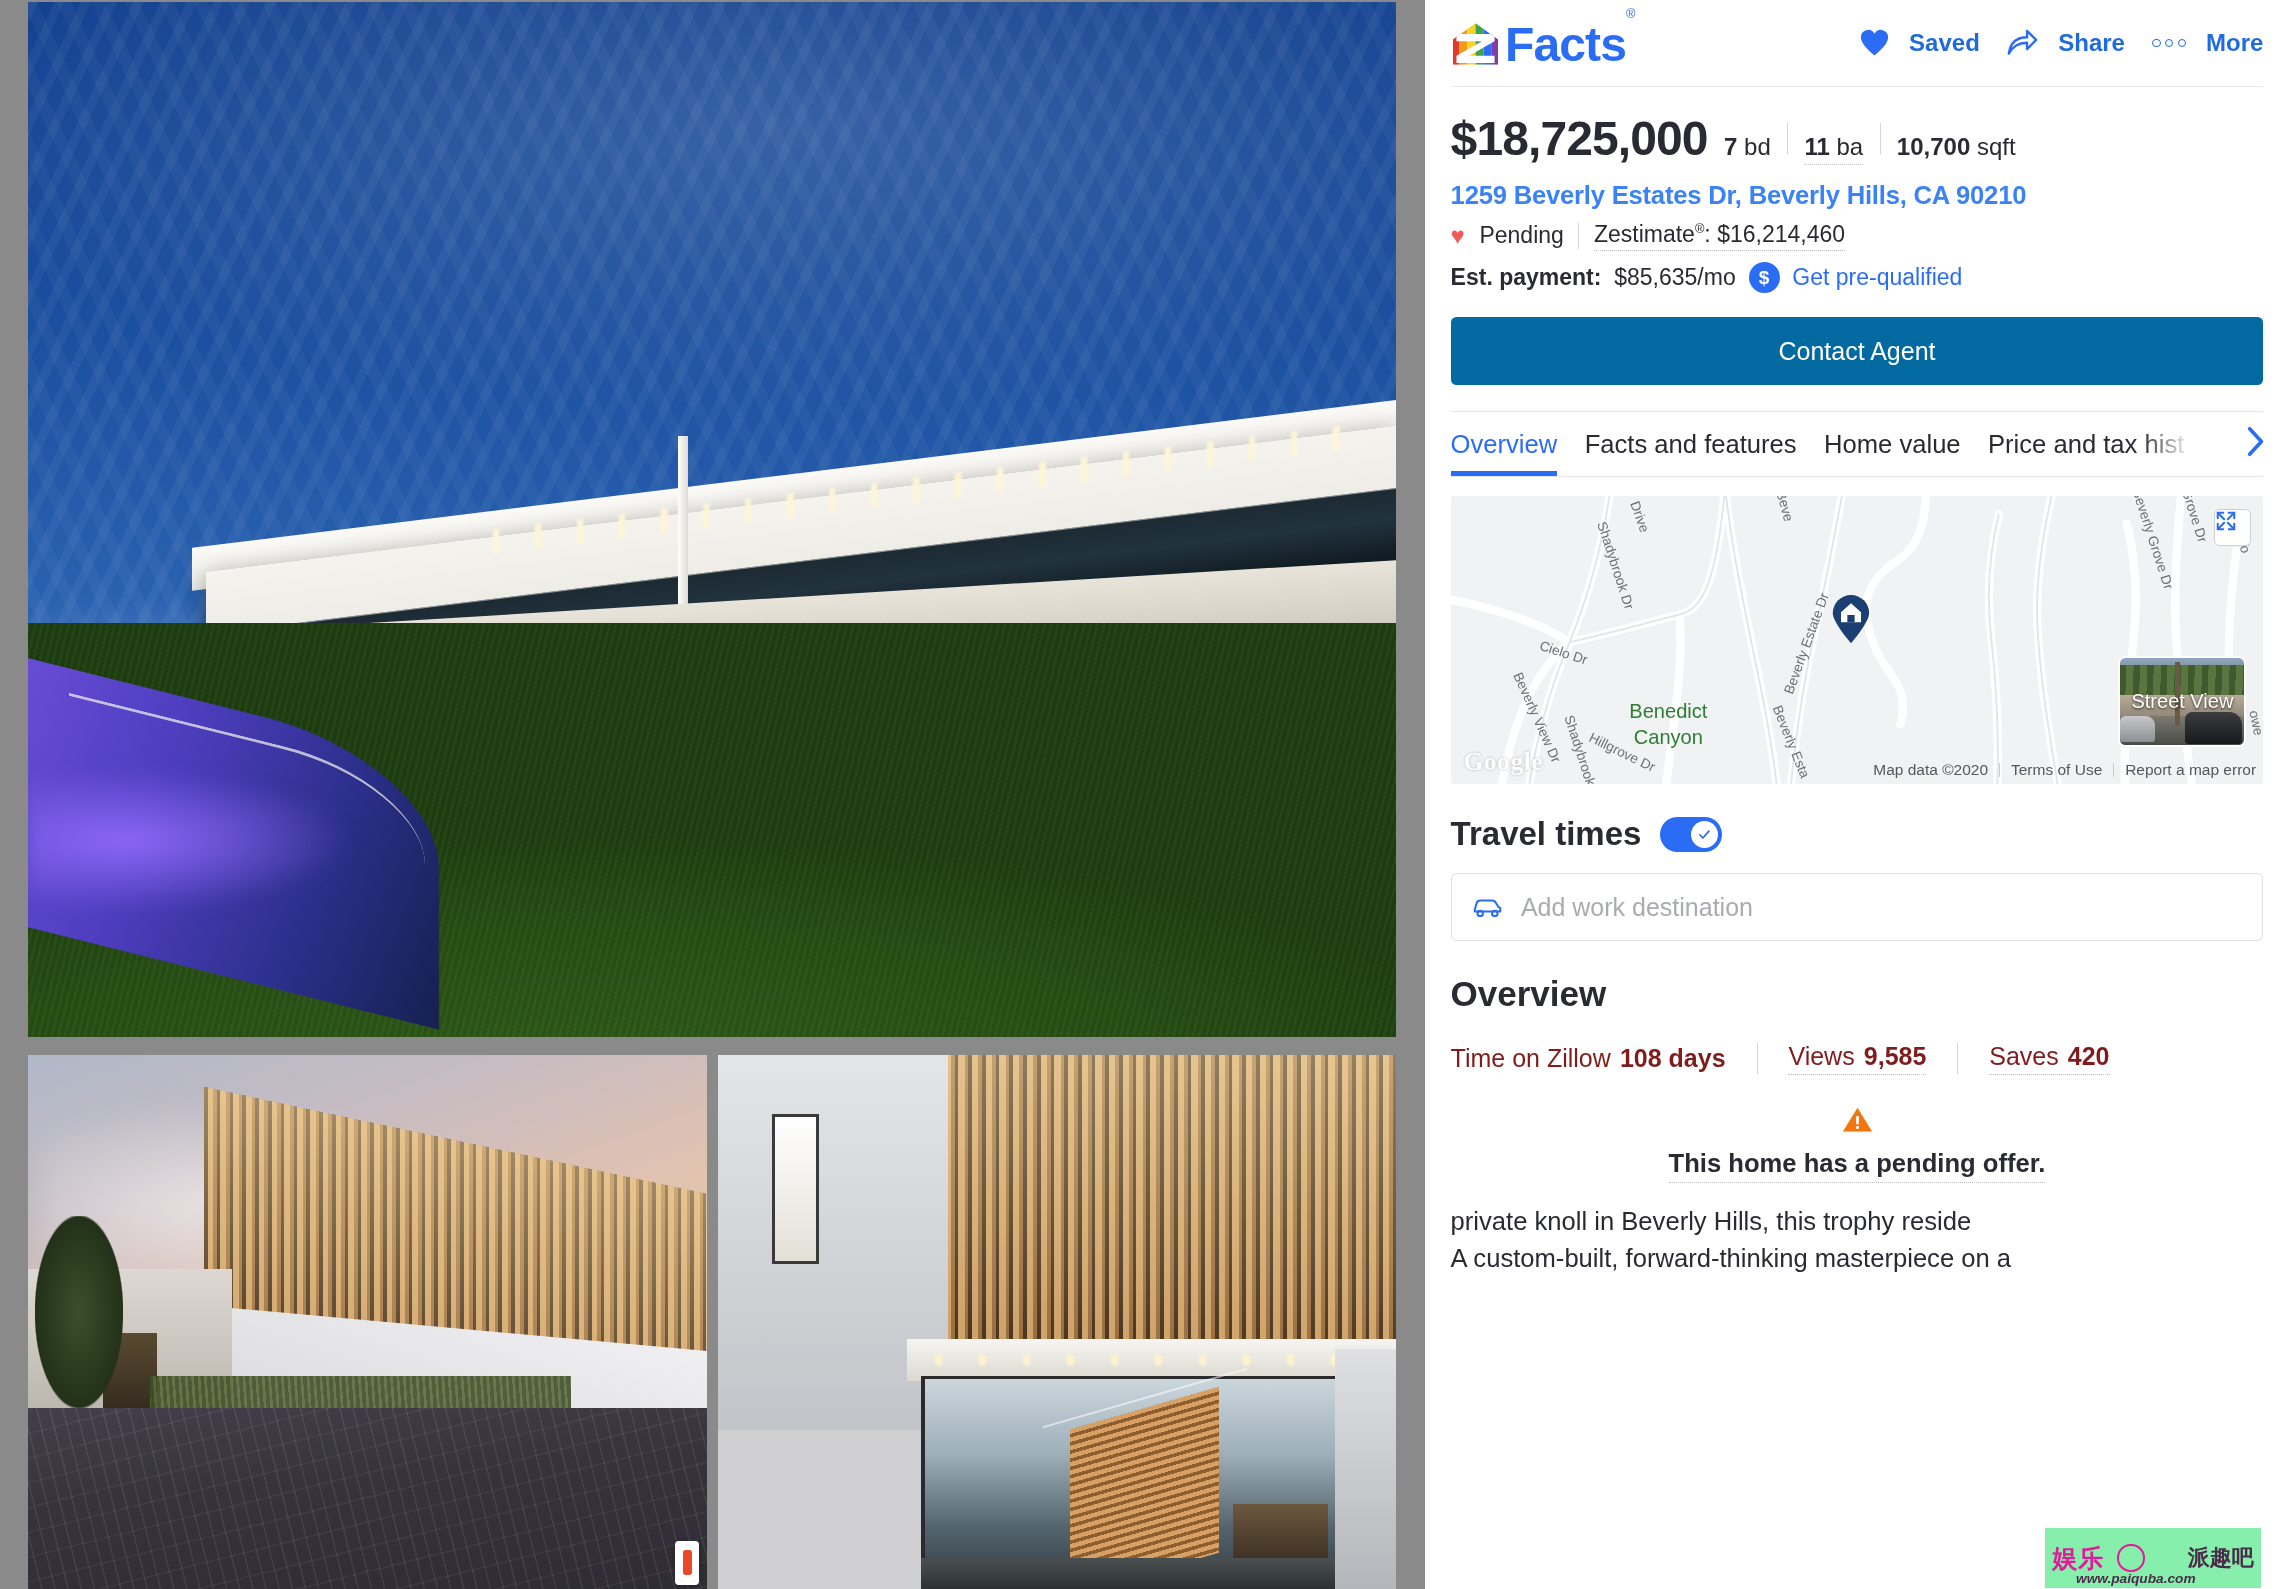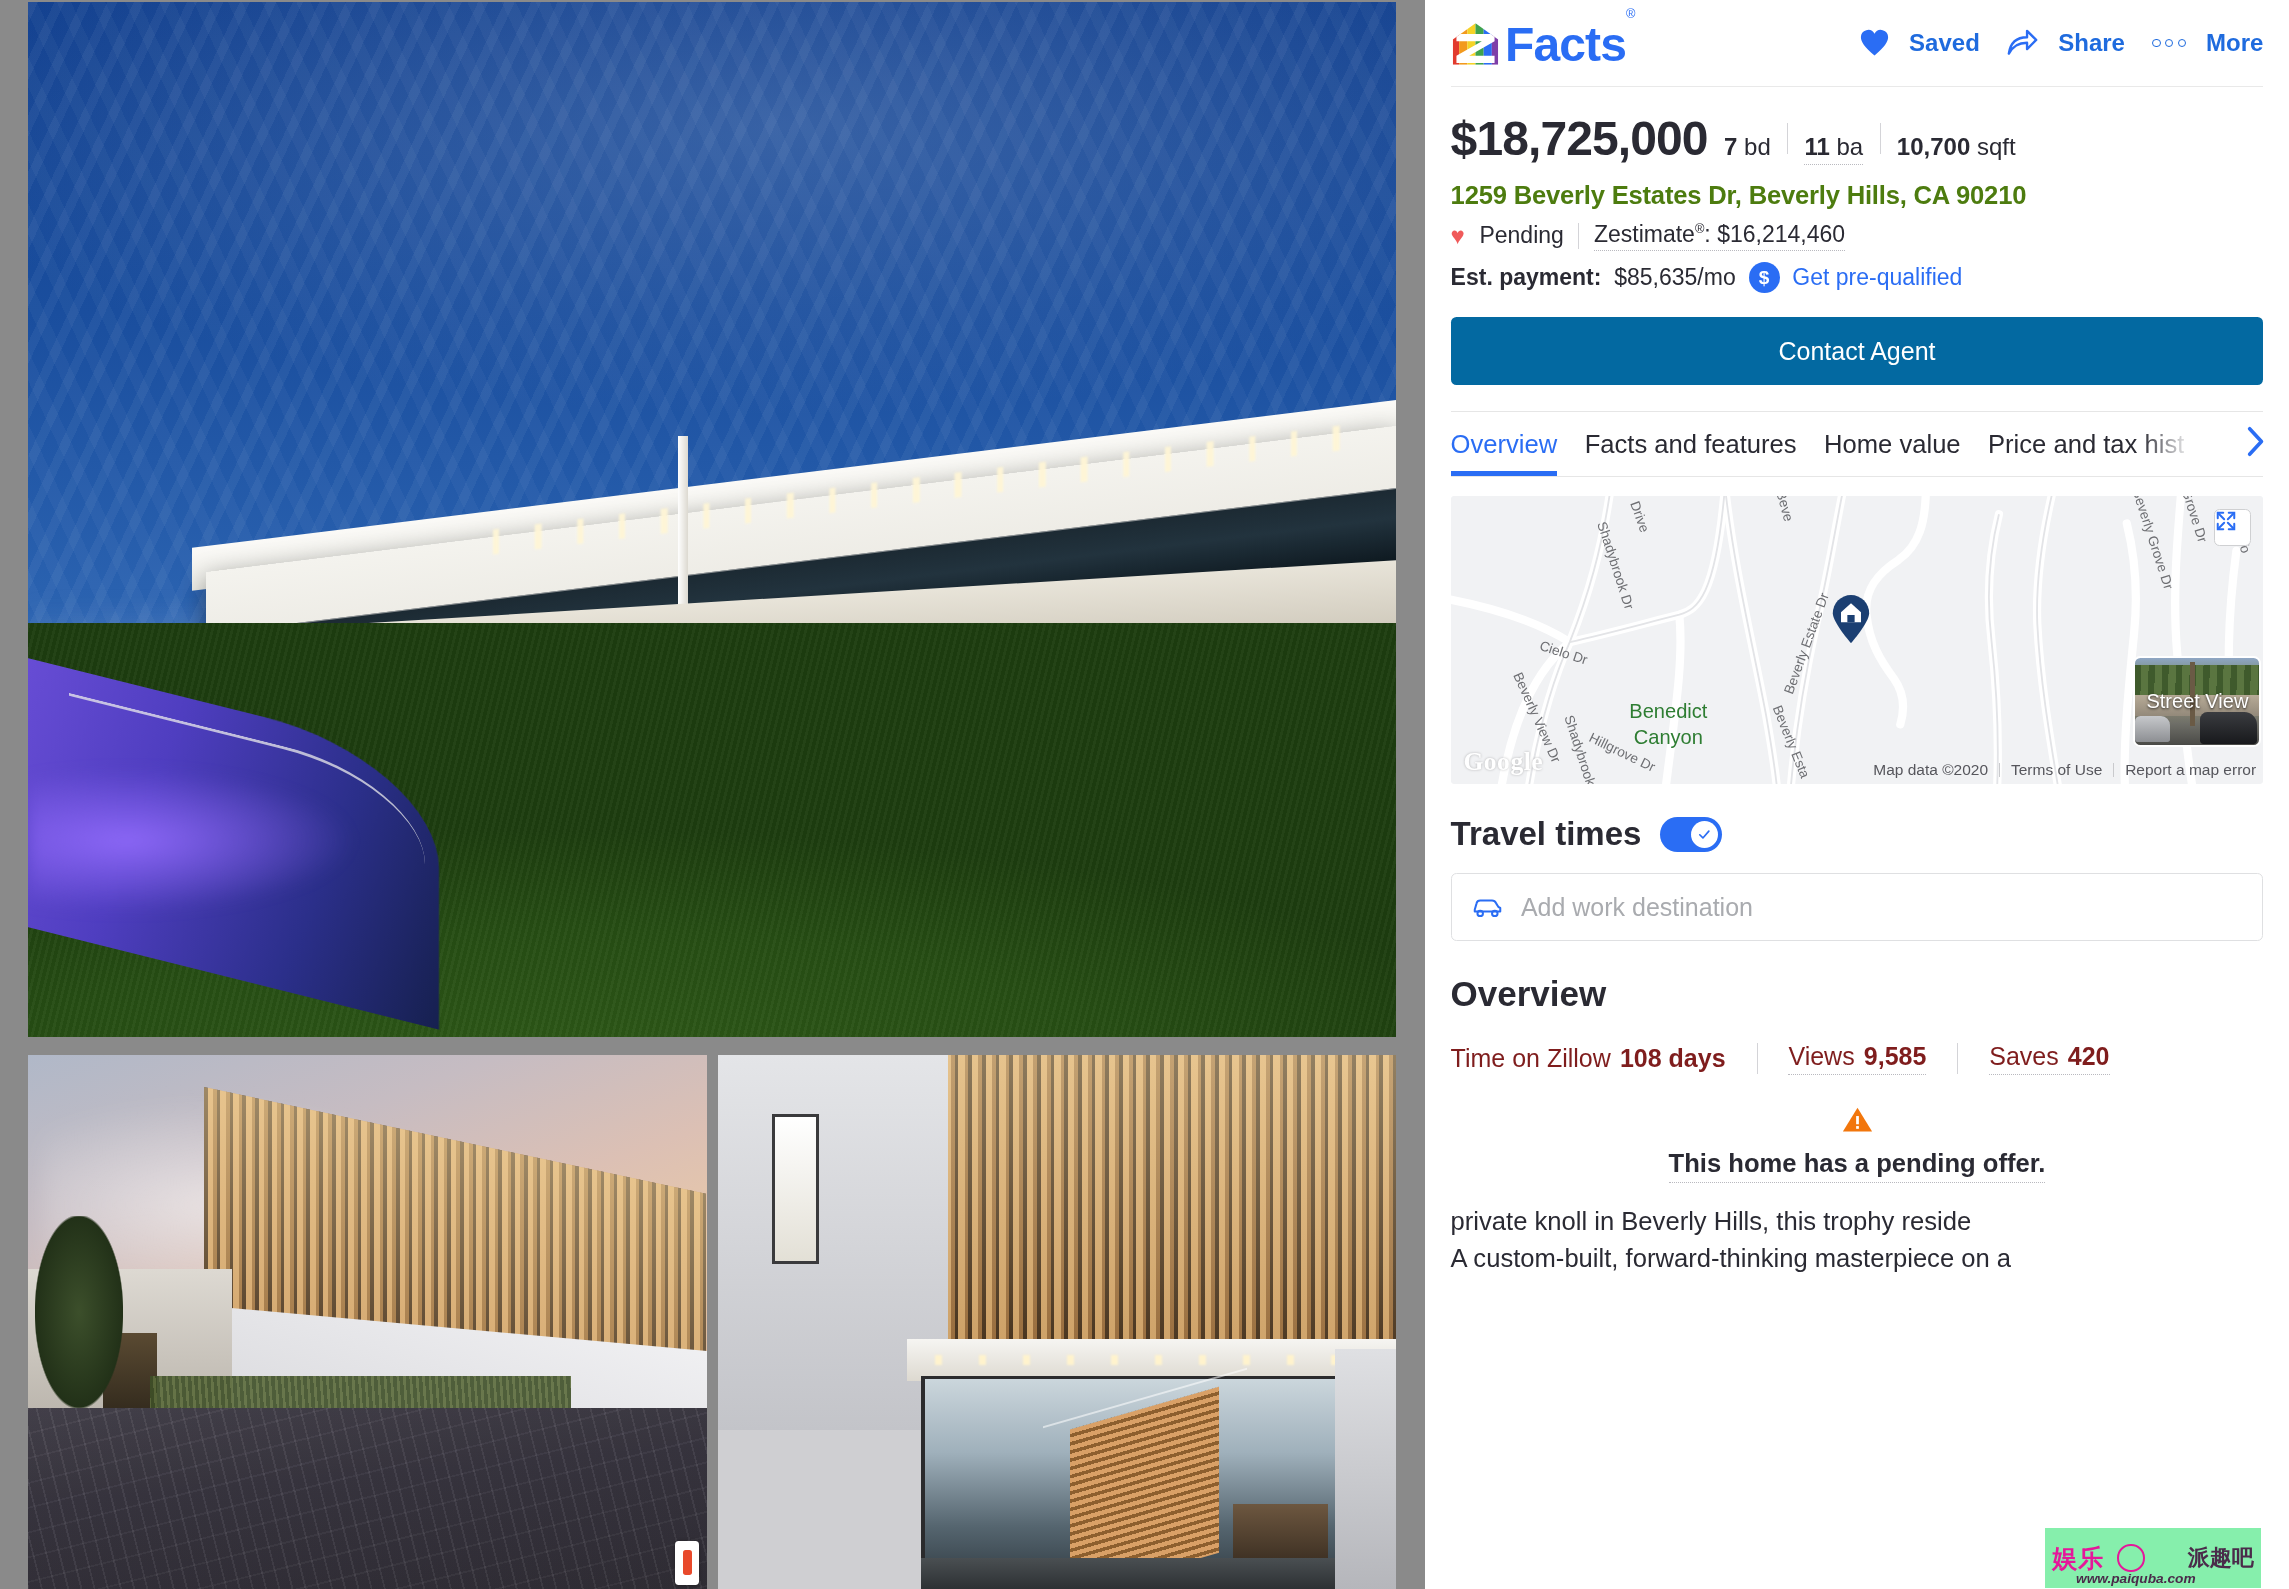--- a/index.html
+++ b/index.html
@@ -326,21 +326,21 @@
 
   .price-row{
     display:flex; align-items:baseline; gap:16.4px; padding-top:24px;
   }
   .price{ font-size:48px; font-weight:700; color:#2a2a33; letter-spacing:-0.9px; }
   .fact{ font-size:24px; color:#2a2a33; }
   .fact b{ font-weight:700; }
   .fact-div{ width:0.9px; height:31px; background:#d4d4d8; align-self:center; }
   .dotline{ border-bottom:1.8px dotted #b9b9bf; padding-bottom:2.7px; }
 
-  .address{ font-size:25.6px; color:#4d7c0f; font-weight:700; margin-top:14.6px; letter-spacing:-0.2px;}
+  .address{ font-size:25.6px; color:#3b82f6; font-weight:700; margin-top:14.6px; letter-spacing:-0.2px;}
   .status-row{ display:flex; align-items:center; gap:14.6px; margin-top:11px; font-size:23px; color:#2a2a33;}
   .heart-red{ color:#f05a5a; font-size:24px; line-height:1; }
   .vline{ width:0.9px; height:25.6px; background:#d4d4d8; }
   .zest sup{ font-size:12.8px; }
   .pay-row{ display:flex; align-items:center; gap:12.8px; margin-top:11px; font-size:23px; color:#2a2a33;}
   .pay-row .lbl{ font-weight:700; }
   .dollar-badge{
     width:31px; height:31px; border-radius:50%; background:#2a6df4; color:#fff;
     display:flex; align-items:center; justify-content:center; font-size:19px; font-weight:700;
   }
@@ -401,21 +401,21 @@
     font-family:"Liberation Serif", serif; letter-spacing:0.5px;
   }
   .map-attr{
     position:absolute; right:7.3px; bottom:5.5px;
     display:flex; align-items:center; gap:11px;
     font-size:15.5px; color:#56565c;
   }
   .map-attr span{ cursor:pointer; }
   .map-attr .sep{ width:0.9px; height:14.6px; background:#c9cacd; }
   .street-view{
-    position:absolute; right:2px; bottom:37px;
+    position:absolute; right:17px; bottom:37px;
     width:128px; height:91px; border-radius:7.3px; overflow:hidden;
     border:2.7px solid #fff; cursor:pointer;
     background: linear-gradient(180deg,#8fa6c4 0%,#6c7f57 30%,#8d8b74 55%,#6f6f68 75%,#4a4a47 100%);
   }
   .sv-trees{
     position:absolute; left:0; top:8%; width:100%; height:34%;
     background: repeating-linear-gradient(92deg,#3f5a2c 0 6.4px,#5a7540 6.4px 13.7px);
   }
   .sv-wall{
     position:absolute; left:0; top:42%; width:100%; height:24%;

